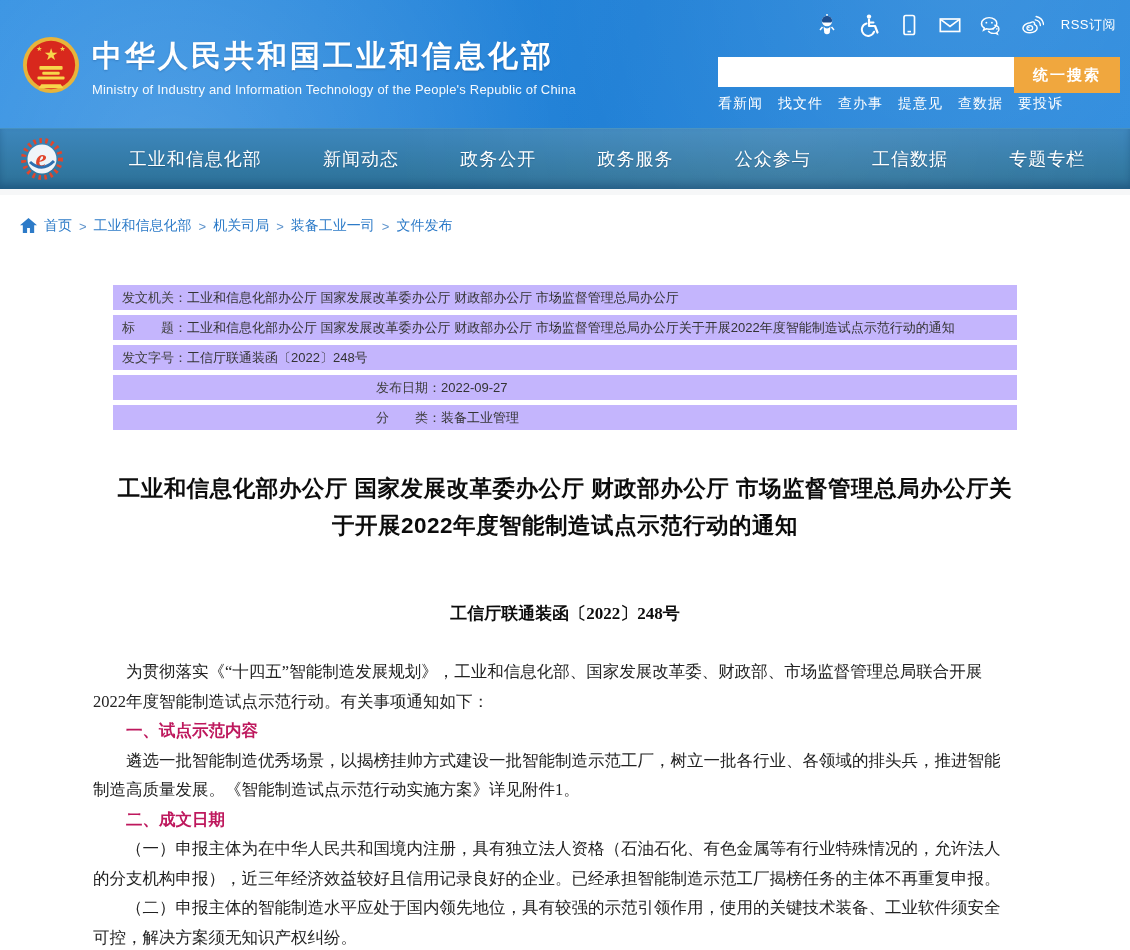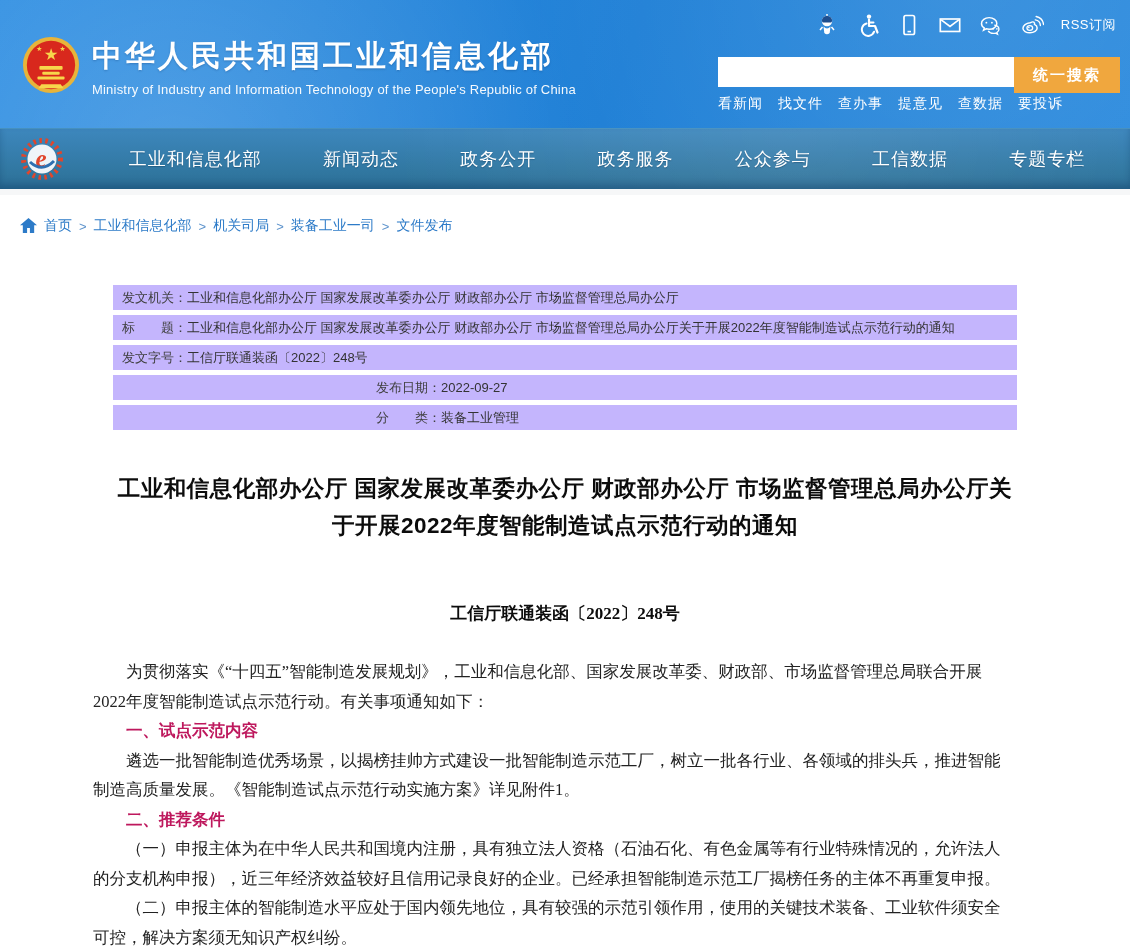--- a/index.html
+++ b/index.html
@@ -228,18 +228,18 @@
   </div>
 
   <h1 class="article-title">工业和信息化部办公厅 国家发展改革委办公厅 财政部办公厅 市场监督管理总局办公厅关于开展2022年度智能制造试点示范行动的通知</h1>
 
   <div class="doc-number">工信厅联通装函〔2022〕248号</div>
 
   <div class="article-body">
     <p class="para">为贯彻落实《“十四五”智能制造发展规划》，工业和信息化部、国家发展改革委、财政部、市场监督管理总局联合开展2022年度智能制造试点示范行动。有关事项通知如下：</p>
     <p class="section-heading">一、试点示范内容</p>
     <p class="para">遴选一批智能制造优秀场景，以揭榜挂帅方式建设一批智能制造示范工厂，树立一批各行业、各领域的排头兵，推进智能制造高质量发展。《智能制造试点示范行动实施方案》详见附件1。</p>
-    <p class="section-heading">二、推荐条件</p>
+    <p class="section-heading">二、成文日期</p>
     <p class="para">（一）申报主体为在中华人民共和国境内注册，具有独立法人资格（石油石化、有色金属等有行业特殊情况的，允许法人的分支机构申报），近三年经济效益较好且信用记录良好的企业。已经承担智能制造示范工厂揭榜任务的主体不再重复申报。</p>
     <p class="para">（二）申报主体的智能制造水平应处于国内领先地位，具有较强的示范引领作用，使用的关键技术装备、工业软件须安全可控，解决方案须无知识产权纠纷。</p>
   </div>
 
 </div>
 
 </body></html>

